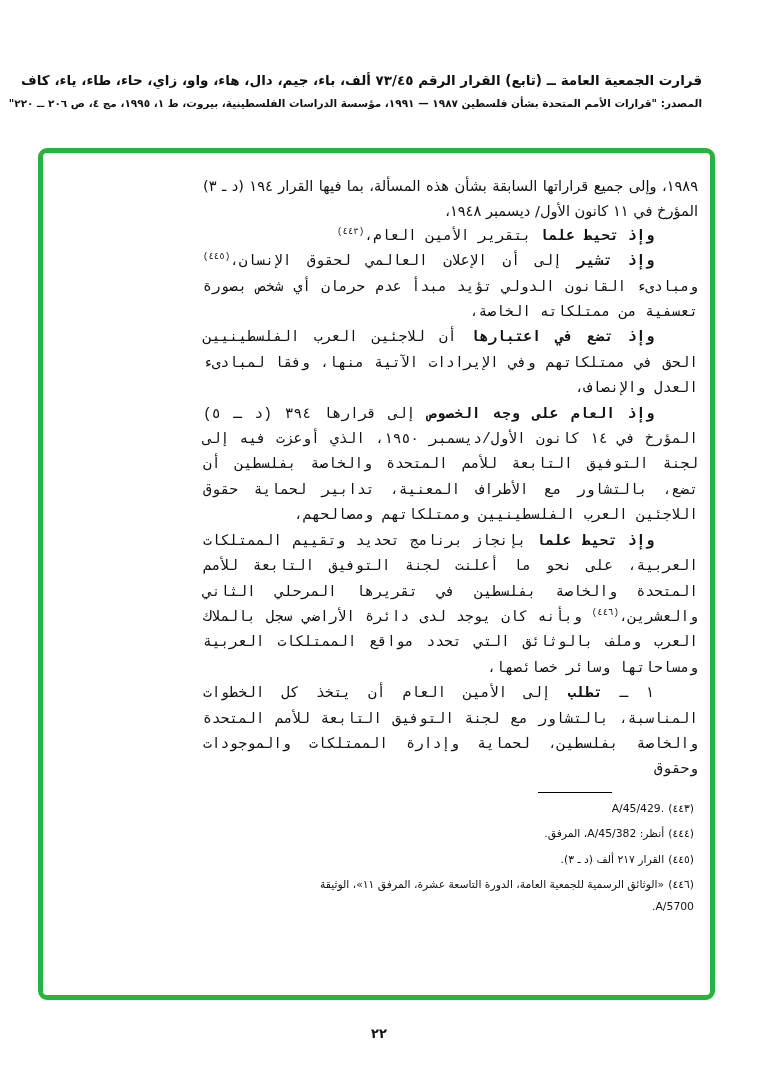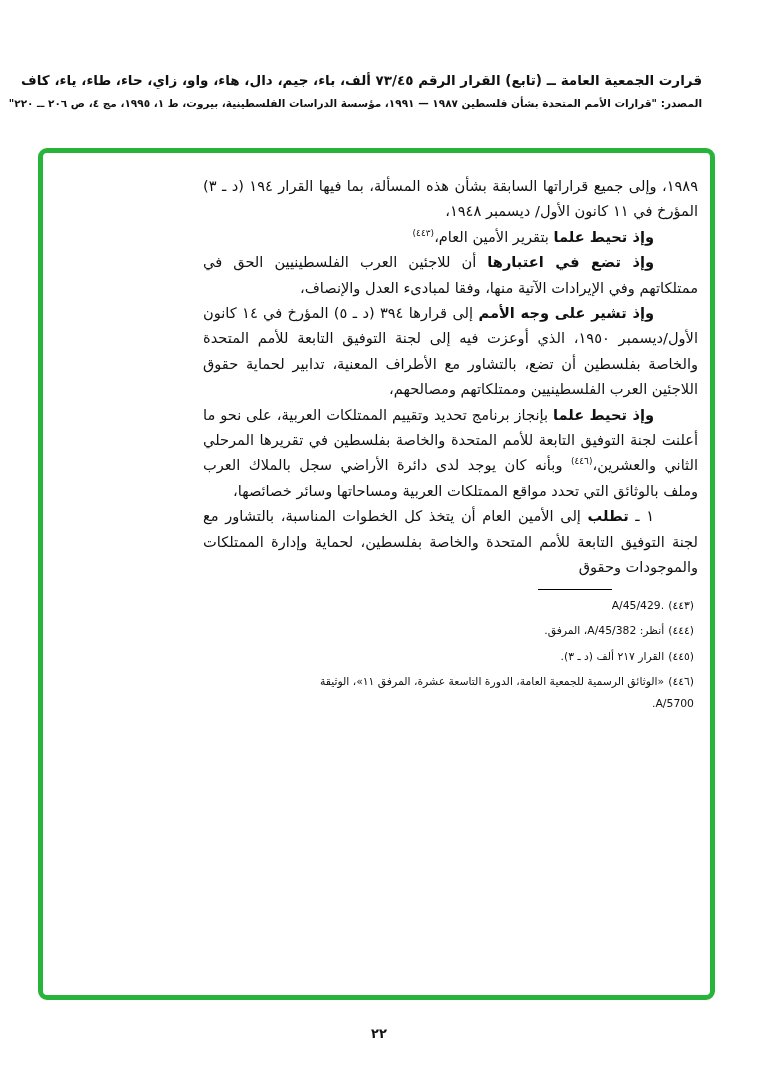--- a/index.html
+++ b/index.html
@@ -38,21 +38,21 @@
     background:#ffffff;
   }
   .main-text{
     margin:20px 12px 0 144px;
     width:495px;
     font-size:14.6px;
     line-height:25.4px;
     text-align:justify;
   }
   .main-text p{margin:0;padding:0;}
-  .main-text p.indent{text-indent:44px;}
+  .main-text p.indent{text-indent:44px;font-family:Liberation Mono, monospace;}
   .main-text sup{
     font-size:9px;
     line-height:0;
     vertical-align:super;
   }
   .fn-sep{
     margin:9px 98px 5px auto;
     width:74px;
     border-top:1.6px solid #000;
   }
@@ -82,22 +82,23 @@
 
   <div class="header">
     <div class="header-title">قرارت الجمعية العامة ــ (تابع) القرار الرقم ٧٣/٤٥ ألف، باء، جيم، دال، هاء، واو، زاي، حاء، طاء، ياء، كاف</div>
     <div class="header-source">المصدر: "قرارات الأمم المتحدة بشأن فلسطين ١٩٨٧ — ١٩٩١، مؤسسة الدراسات الفلسطينية، بيروت، ط ١، ١٩٩٥، مج ٤، ص ٢٠٦ ــ ٢٢٠"</div>
   </div>
 
   <div class="content-box">
     <div class="main-text">
         <p class="para"><span>١٩٨٩، وإلى جميع قراراتها السابقة بشأن هذه المسألة، بما فيها القرار ١٩٤ (د ـ ٣) المؤرخ في ١١ كانون الأول/ ديسمبر ١٩٤٨،</span></p>
         <p class="para indent"><b>وإذ تحيط علما</b><span> بتقرير الأمين العام،</span><sup>(٤٤٣)</sup></p>
+        <p class="para indent"><b>وإذ تشير</b><span> إلى أن الإعلان العالمي لحقوق الإنسان،</span><sup>(٤٤٥)</sup><span> ومبادىء القانون الدولي تؤيد مبدأ عدم حرمان أي شخص بصورة تعسفية من ممتلكاته الخاصة،</span></p>
         <p class="para indent"><b>وإذ تضع في اعتبارها</b><span> أن للاجئين العرب الفلسطينيين الحق في ممتلكاتهم وفي الإيرادات الآتية منها، وفقا لمبادىء العدل والإنصاف،</span></p>
-        <p class="para indent"><b>وإذ تشير على وجه الأمم</b><span> إلى قرارها ٣٩٤ (د ـ ٥) المؤرخ في ١٤ كانون الأول/ديسمبر ١٩٥٠، الذي أوعزت فيه إلى لجنة التوفيق التابعة للأمم المتحدة والخاصة بفلسطين أن تضع، بالتشاور مع الأطراف المعنية، تدابير لحماية حقوق اللاجئين العرب الفلسطينيين وممتلكاتهم ومصالحهم،</span></p>
+        <p class="para indent"><b>وإذ العام على وجه الخصوص</b><span> إلى قرارها ٣٩٤ (د ـ ٥) المؤرخ في ١٤ كانون الأول/ديسمبر ١٩٥٠، الذي أوعزت فيه إلى لجنة التوفيق التابعة للأمم المتحدة والخاصة بفلسطين أن تضع، بالتشاور مع الأطراف المعنية، تدابير لحماية حقوق اللاجئين العرب الفلسطينيين وممتلكاتهم ومصالحهم،</span></p>
         <p class="para indent"><b>وإذ تحيط علما</b><span> بإنجاز برنامج تحديد وتقييم الممتلكات العربية، على نحو ما أعلنت لجنة التوفيق التابعة للأمم المتحدة والخاصة بفلسطين في تقريرها المرحلي الثاني والعشرين،</span><sup>(٤٤٦)</sup><span> وبأنه كان يوجد لدى دائرة الأراضي سجل بالملاك العرب وملف بالوثائق التي تحدد مواقع الممتلكات العربية ومساحاتها وسائر خصائصها،</span></p>
         <p class="para indent"><span>١ ـ </span><b>تطلب</b><span> إلى الأمين العام أن يتخذ كل الخطوات المناسبة، بالتشاور مع لجنة التوفيق التابعة للأمم المتحدة والخاصة بفلسطين، لحماية وإدارة الممتلكات والموجودات وحقوق</span></p>
       </div>
     <div class="fn-sep"></div>
     <div class="footnotes">
         <div class="footnote"><span class="fn-marker">(٤٤٣)</span><span>A/45/429.‎</span></div>
         <div class="footnote"><span class="fn-marker">(٤٤٤)</span><span>أنظر: A/45/382، المرفق.</span></div>
         <div class="footnote"><span class="fn-marker">(٤٤٥)</span><span>القرار ٢١٧ ألف (د ـ ٣).</span></div>
         <div class="footnote"><span class="fn-marker">(٤٤٦)</span><span>«الوثائق الرسمية للجمعية العامة، الدورة التاسعة عشرة، المرفق ١١»، الوثيقة A/5700.</span></div>
       </div>

